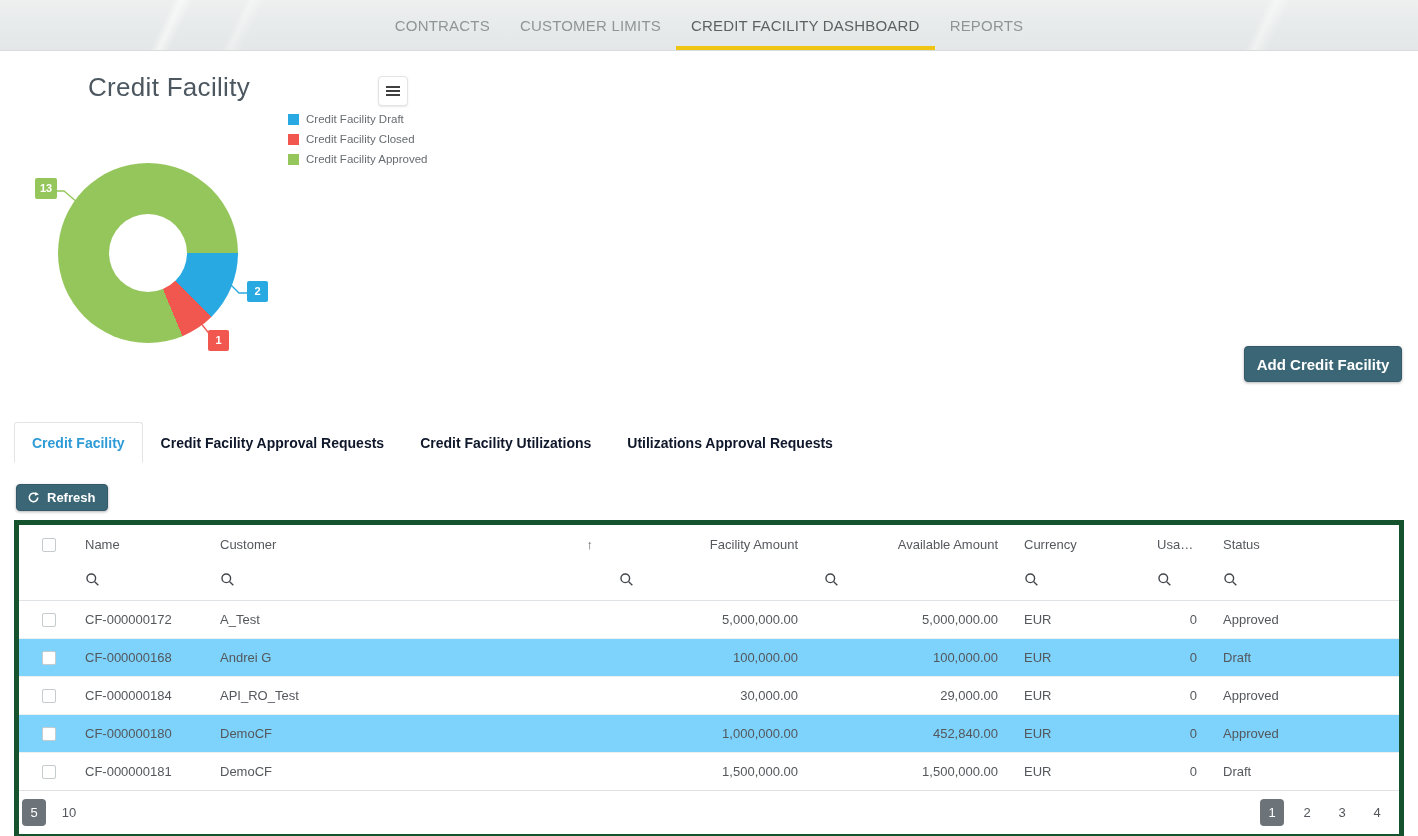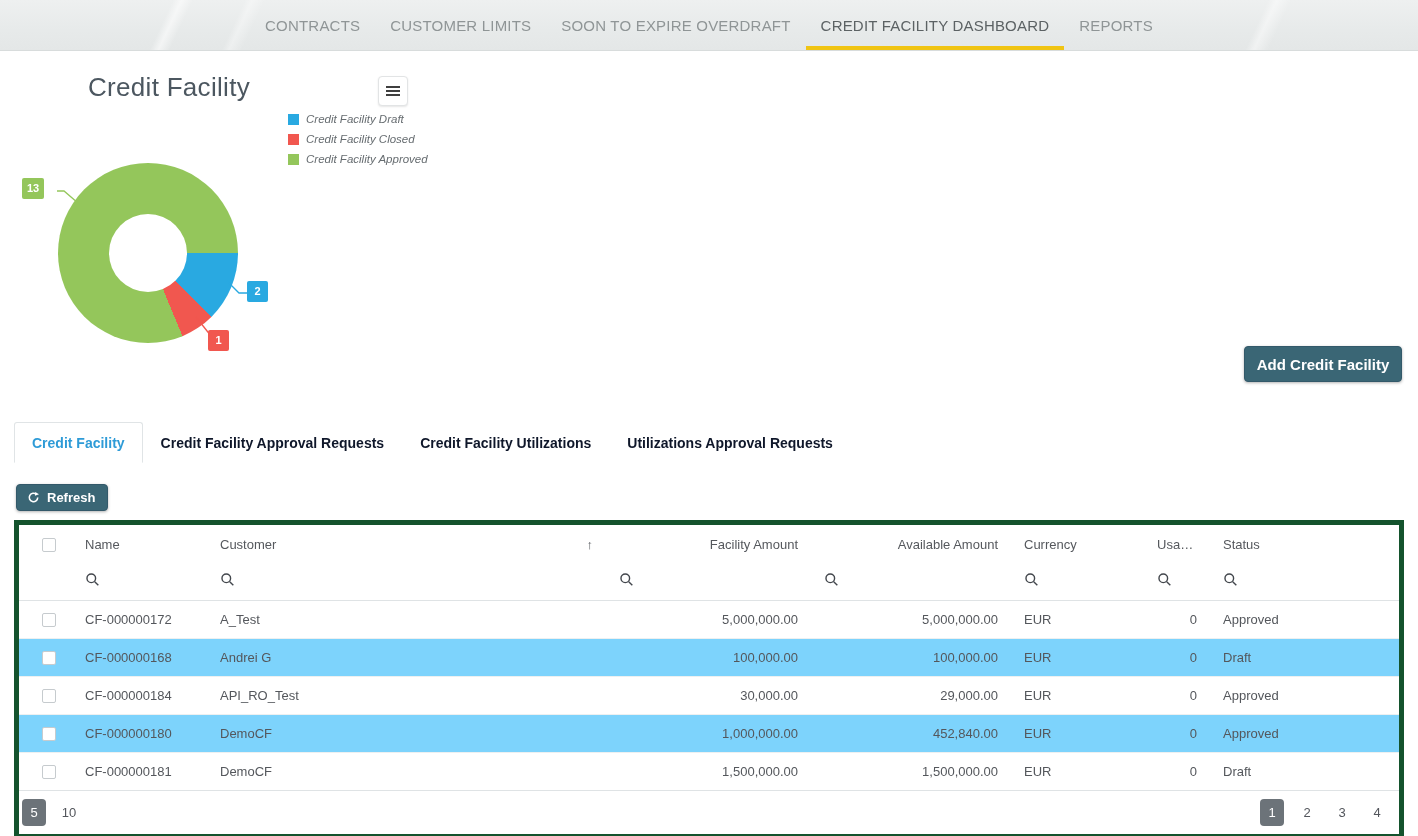--- a/index.html
+++ b/index.html
@@ -41,33 +41,33 @@
   }
   .chart-menu-btn {
     position:absolute; left:378px; top:76px; width:30px; height:30px;
     background:#fff; border:1px solid #e2e4e5; border-radius:4px;
     box-shadow:0 1px 2px rgba(0,0,0,.10);
     display:flex; align-items:center; justify-content:center; cursor:pointer;
   }
   .hamburger { width:14px; height:2px; background:#3f3f3f;
     box-shadow:0 -4px 0 #3f3f3f, 0 4px 0 #3f3f3f; }
   .legend { position:absolute; left:288px; top:113px; }
-  .legend-item { display:flex; align-items:center; margin-bottom:8px; cursor:pointer;font-style:italic; }
+  .legend-item { display:flex; align-items:center; margin-bottom:8px; cursor:pointer; }
   .legend-swatch { width:11px; height:11px; margin-right:7px; flex:none; }
   .legend-label { font-size:11.5px; color:#666c70; }
   .chart-area { position:absolute; left:0; top:56px; width:430px; height:350px; }
   .donut { position:absolute; left:58px; top:107px; width:180px; height:180px; border-radius:50%; }
   .donut::after { content:""; position:absolute; inset:51px; background:#fff; border-radius:50%; }
   .leaders { position:absolute; left:0; top:0; width:430px; height:350px; pointer-events:none; }
   .slice-label {
     position:absolute; min-width:21px; height:21px; padding:0 5px;
     color:#fff; font-size:11px; font-weight:bold; line-height:21px;
     text-align:center; border-radius:2px;
   }
-  .slice-label.approved { left:22px; top:122px; }
+  .slice-label.approved { left:35px; top:122px; }
   .slice-label.draft    { left:247px; top:225px; }
   .slice-label.closed   { left:208px; top:274px; }
   
   .btn-teal {
     background:#3a6675; color:#fff; border:1px solid #33596a; border-radius:4px;
     font-family:"Liberation Sans",sans-serif; font-weight:bold; cursor:pointer;
     box-shadow:0 1px 3px rgba(0,0,0,.30);
   }
   .add-btn { position:absolute; left:1244px; top:346px; width:158px; height:36px; font-size:15px; }
   .refresh-btn {
@@ -122,21 +122,20 @@
     text-align:center; font-size:13px; color:#53565c; border-radius:4px; cursor:pointer;
   }
   .pill.selected { background:#6c7379; color:#fff; }
 </style>
 </head>
 <body>
 
 <div class="topnav">
   <div class="nav-item">CONTRACTS</div>
   <div class="nav-item">CUSTOMER LIMITS</div>
-  <div class="nav-item">SOON TO EXPIRE OVERDRAFT</div>
   <div class="nav-item selected">CREDIT FACILITY DASHBOARD</div>
   <div class="nav-item">REPORTS</div>
 </div>
 
 <div class="chart-title">Credit Facility</div>
 
 <div class="chart-menu-btn">
   <span class="hamburger"></span>
 </div>
 

